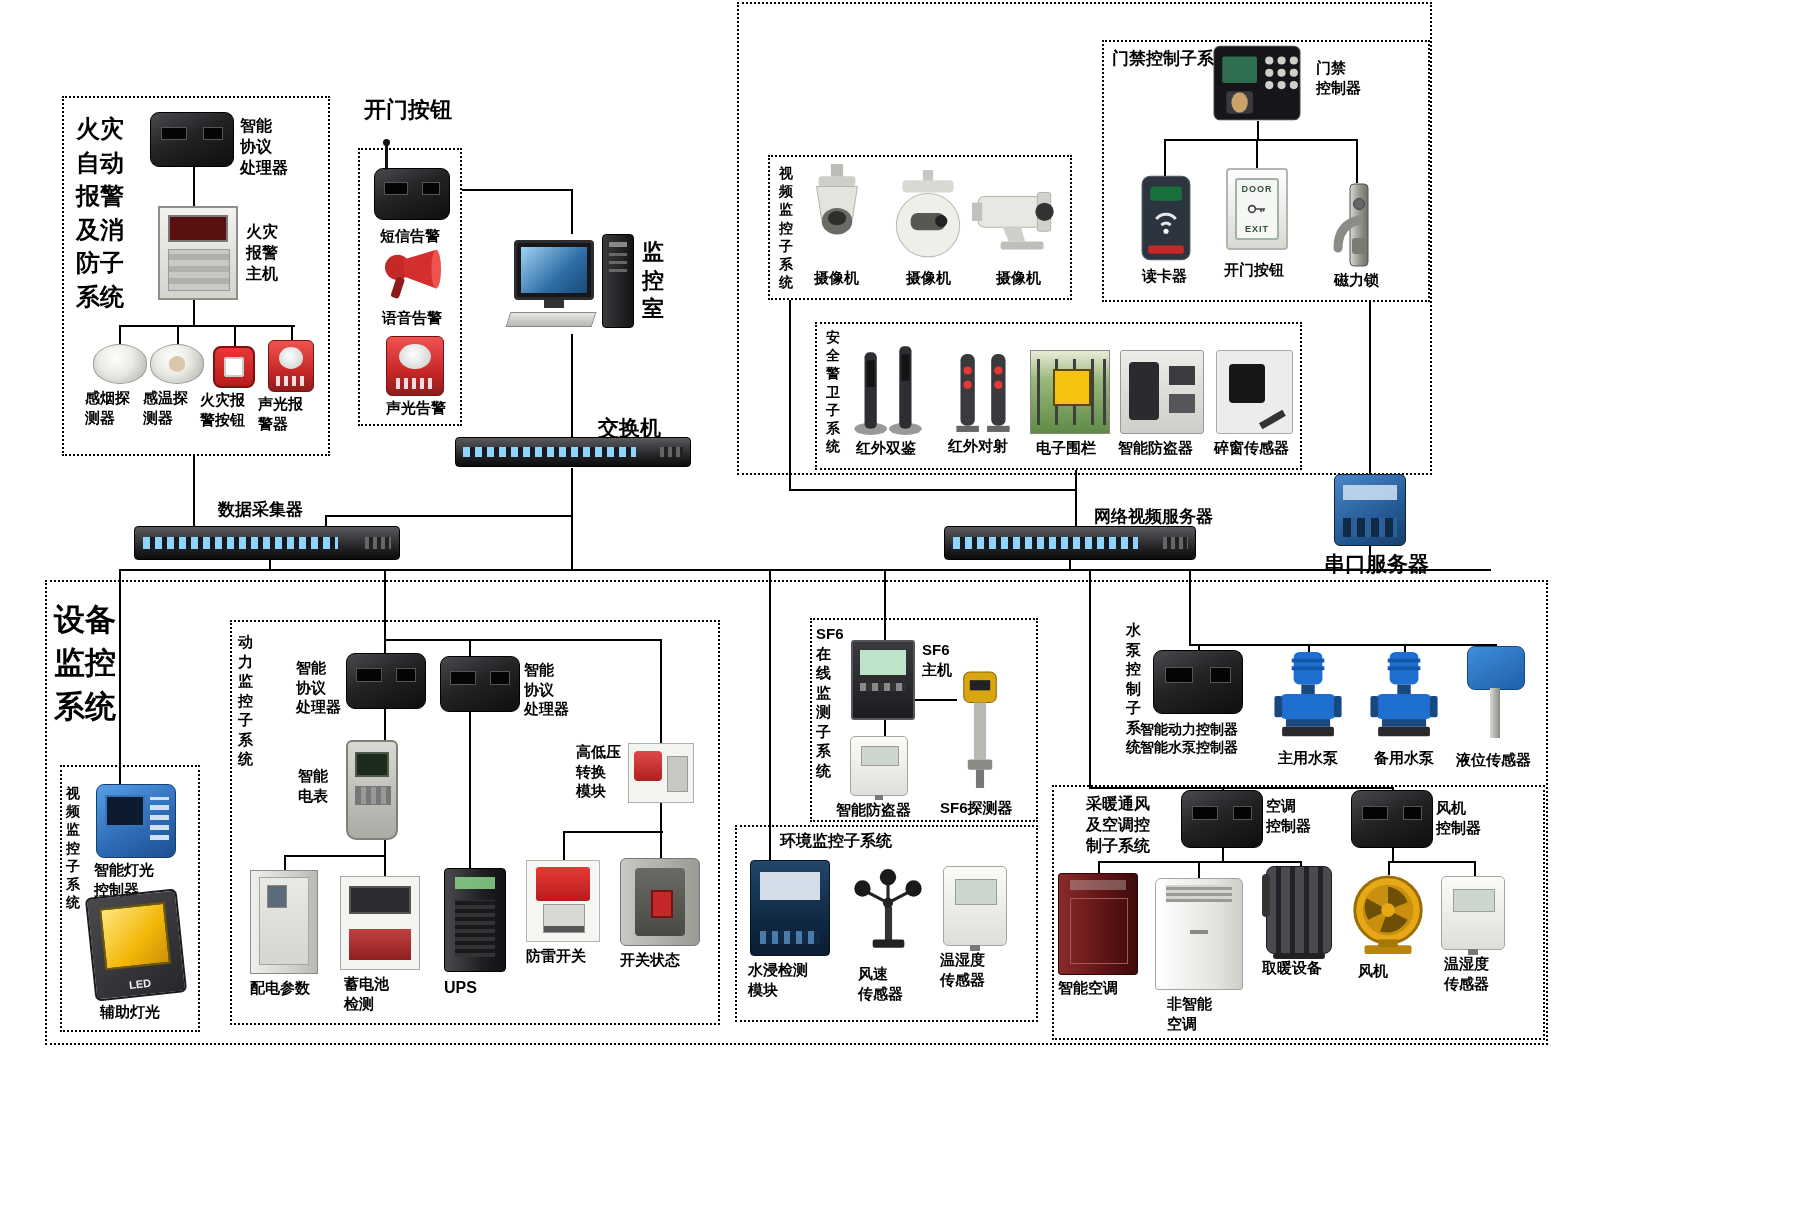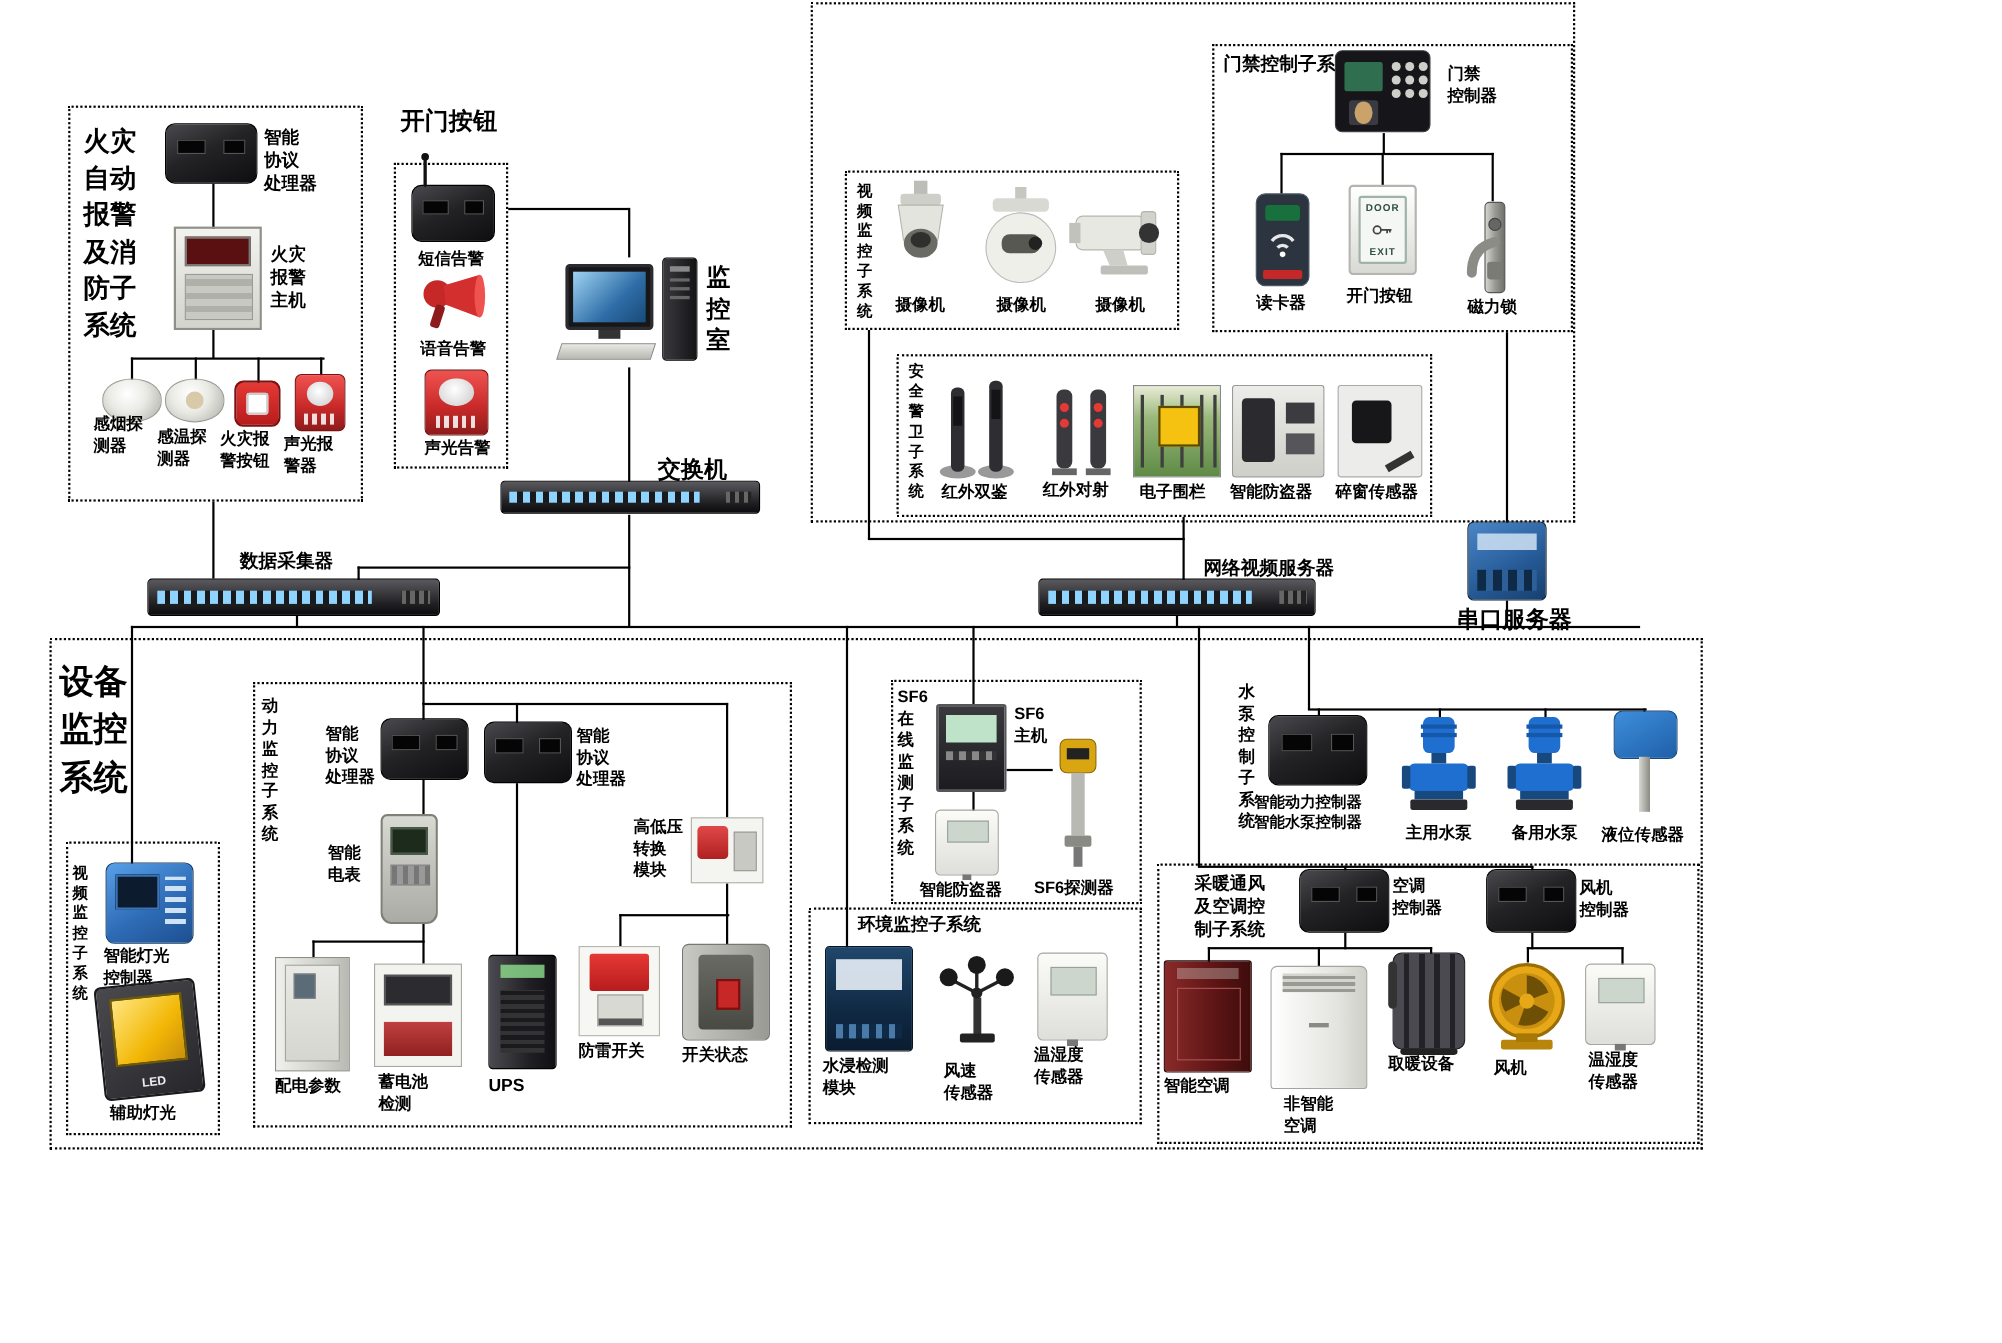--- a/index.html
+++ b/index.html
@@ -197,21 +197,21 @@
 协议
 处理器</div>
   <div class="dev d-firehost" style="left:158px;top:206px;width:80px;height:94px"></div>
   <div class="lbl" style="left:246px;top:222px;font-size:16px">火灾
 报警
 主机</div>
   <div class="dev d-detector" style="left:93px;top:344px;width:54px;height:40px"></div>
   <div class="dev d-detector temp" style="left:150px;top:344px;width:54px;height:40px"></div>
   <div class="dev d-firebtn" style="left:213px;top:346px;width:42px;height:42px"></div>
   <div class="dev d-sound" style="left:268px;top:340px;width:46px;height:52px"></div>
-  <div class="lbl ctr" style="left:85px;top:376px;width:70px">感烟探
+  <div class="lbl ctr" style="left:85px;top:388px;width:70px">感烟探
 测器</div>
   <div class="lbl ctr" style="left:143px;top:388px;width:70px">感温探
 测器</div>
   <div class="lbl ctr" style="left:200px;top:390px;width:70px">火灾报
 警按钮</div>
   <div class="lbl ctr" style="left:258px;top:394px;width:70px">声光报
 警器</div>
 
   <div class="lbl" style="left:364px;top:96px;font-size:22px">开门按钮</div>
   <div class="dev d-netbox" style="left:374px;top:168px;width:76px;height:52px">

